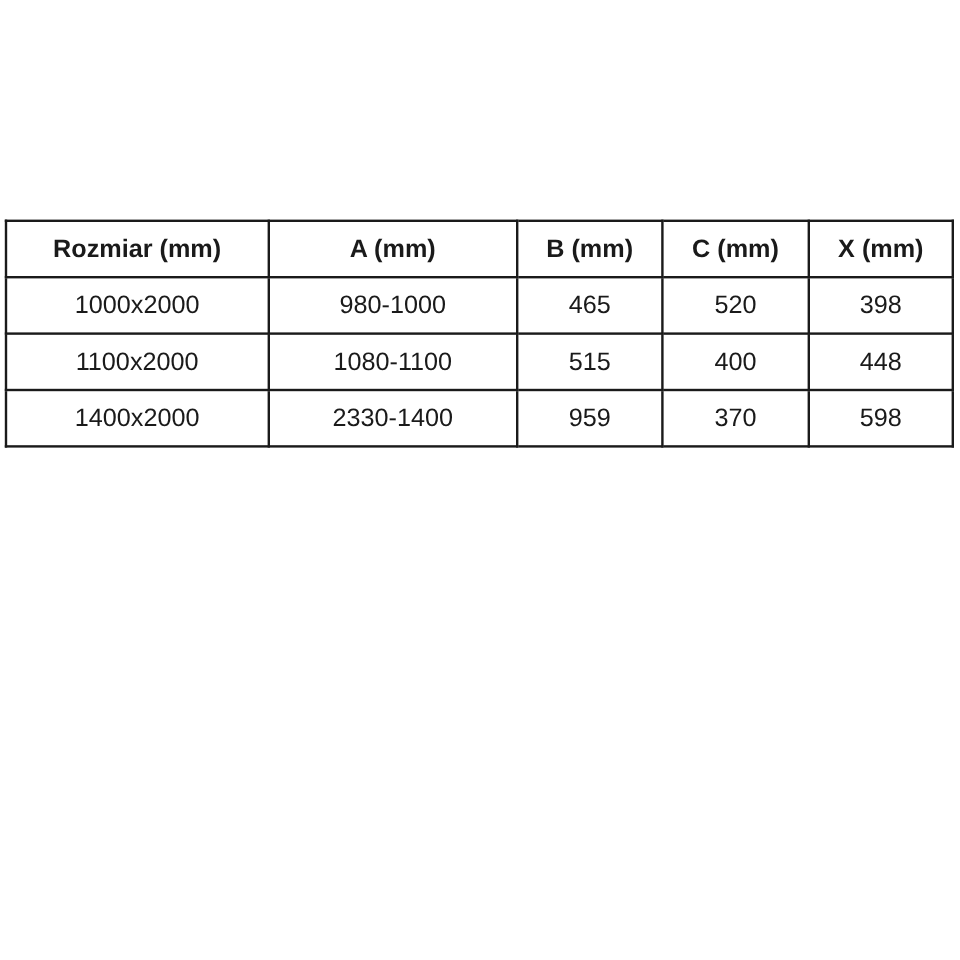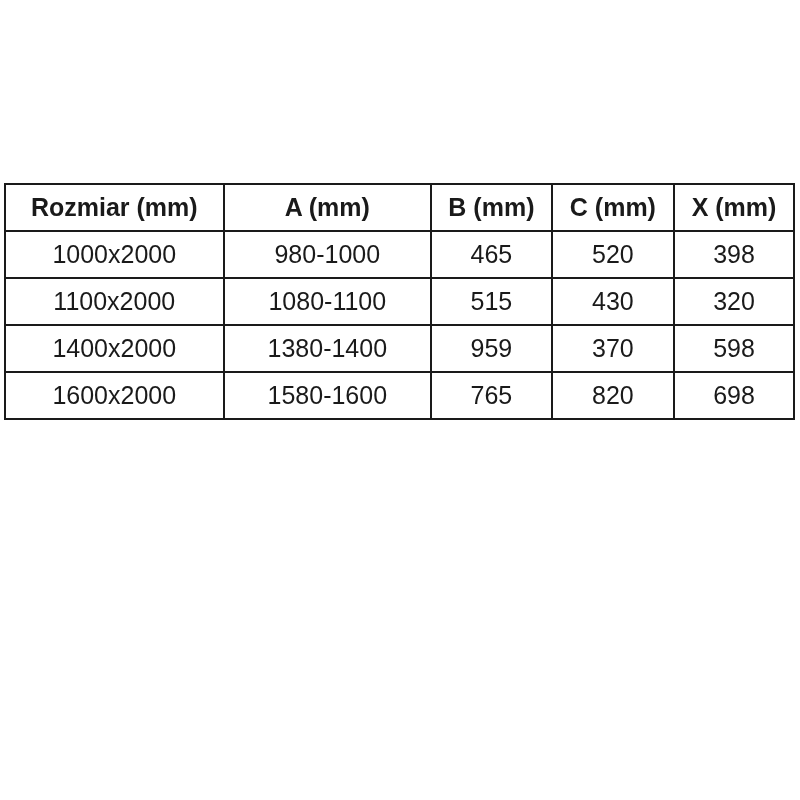--- a/index.html
+++ b/index.html
@@ -26,21 +26,21 @@
     table-layout: fixed;
     background: #ffffff;
   }
   table.size-table th,
   table.size-table td {
     border: 2px solid #1a1a1a;
     height: 45px;
     text-align: center;
     vertical-align: middle;
     padding: 0;
-    font-size: 25px;
+    font-size: 21px;
     color: #1a1a1a;
     overflow: hidden;
     white-space: nowrap;
   }
   table.size-table th {
     font-weight: bold;
   }
   col.c-size { width: 27.7%; }
   col.c-a    { width: 26.3%; }
   col.c-b    { width: 15.3%; }
@@ -73,32 +73,25 @@
         <td>1000x2000</td>
         <td>980-1000</td>
         <td>465</td>
         <td>520</td>
         <td>398</td>
       </tr>
       <tr>
         <td>1100x2000</td>
         <td>1080-1100</td>
         <td>515</td>
-        <td>430</td>
-        <td>320</td>
+        <td>400</td>
+        <td>448</td>
       </tr>
       <tr>
         <td>1400x2000</td>
-        <td>1380-1400</td>
+        <td>2330-1400</td>
         <td>959</td>
         <td>370</td>
         <td>598</td>
-      </tr>
-      <tr>
-        <td>1600x2000</td>
-        <td>1580-1600</td>
-        <td>765</td>
-        <td>820</td>
-        <td>698</td>
       </tr>
     </tbody>
   </table>
 </div>
 
 </body></html>

